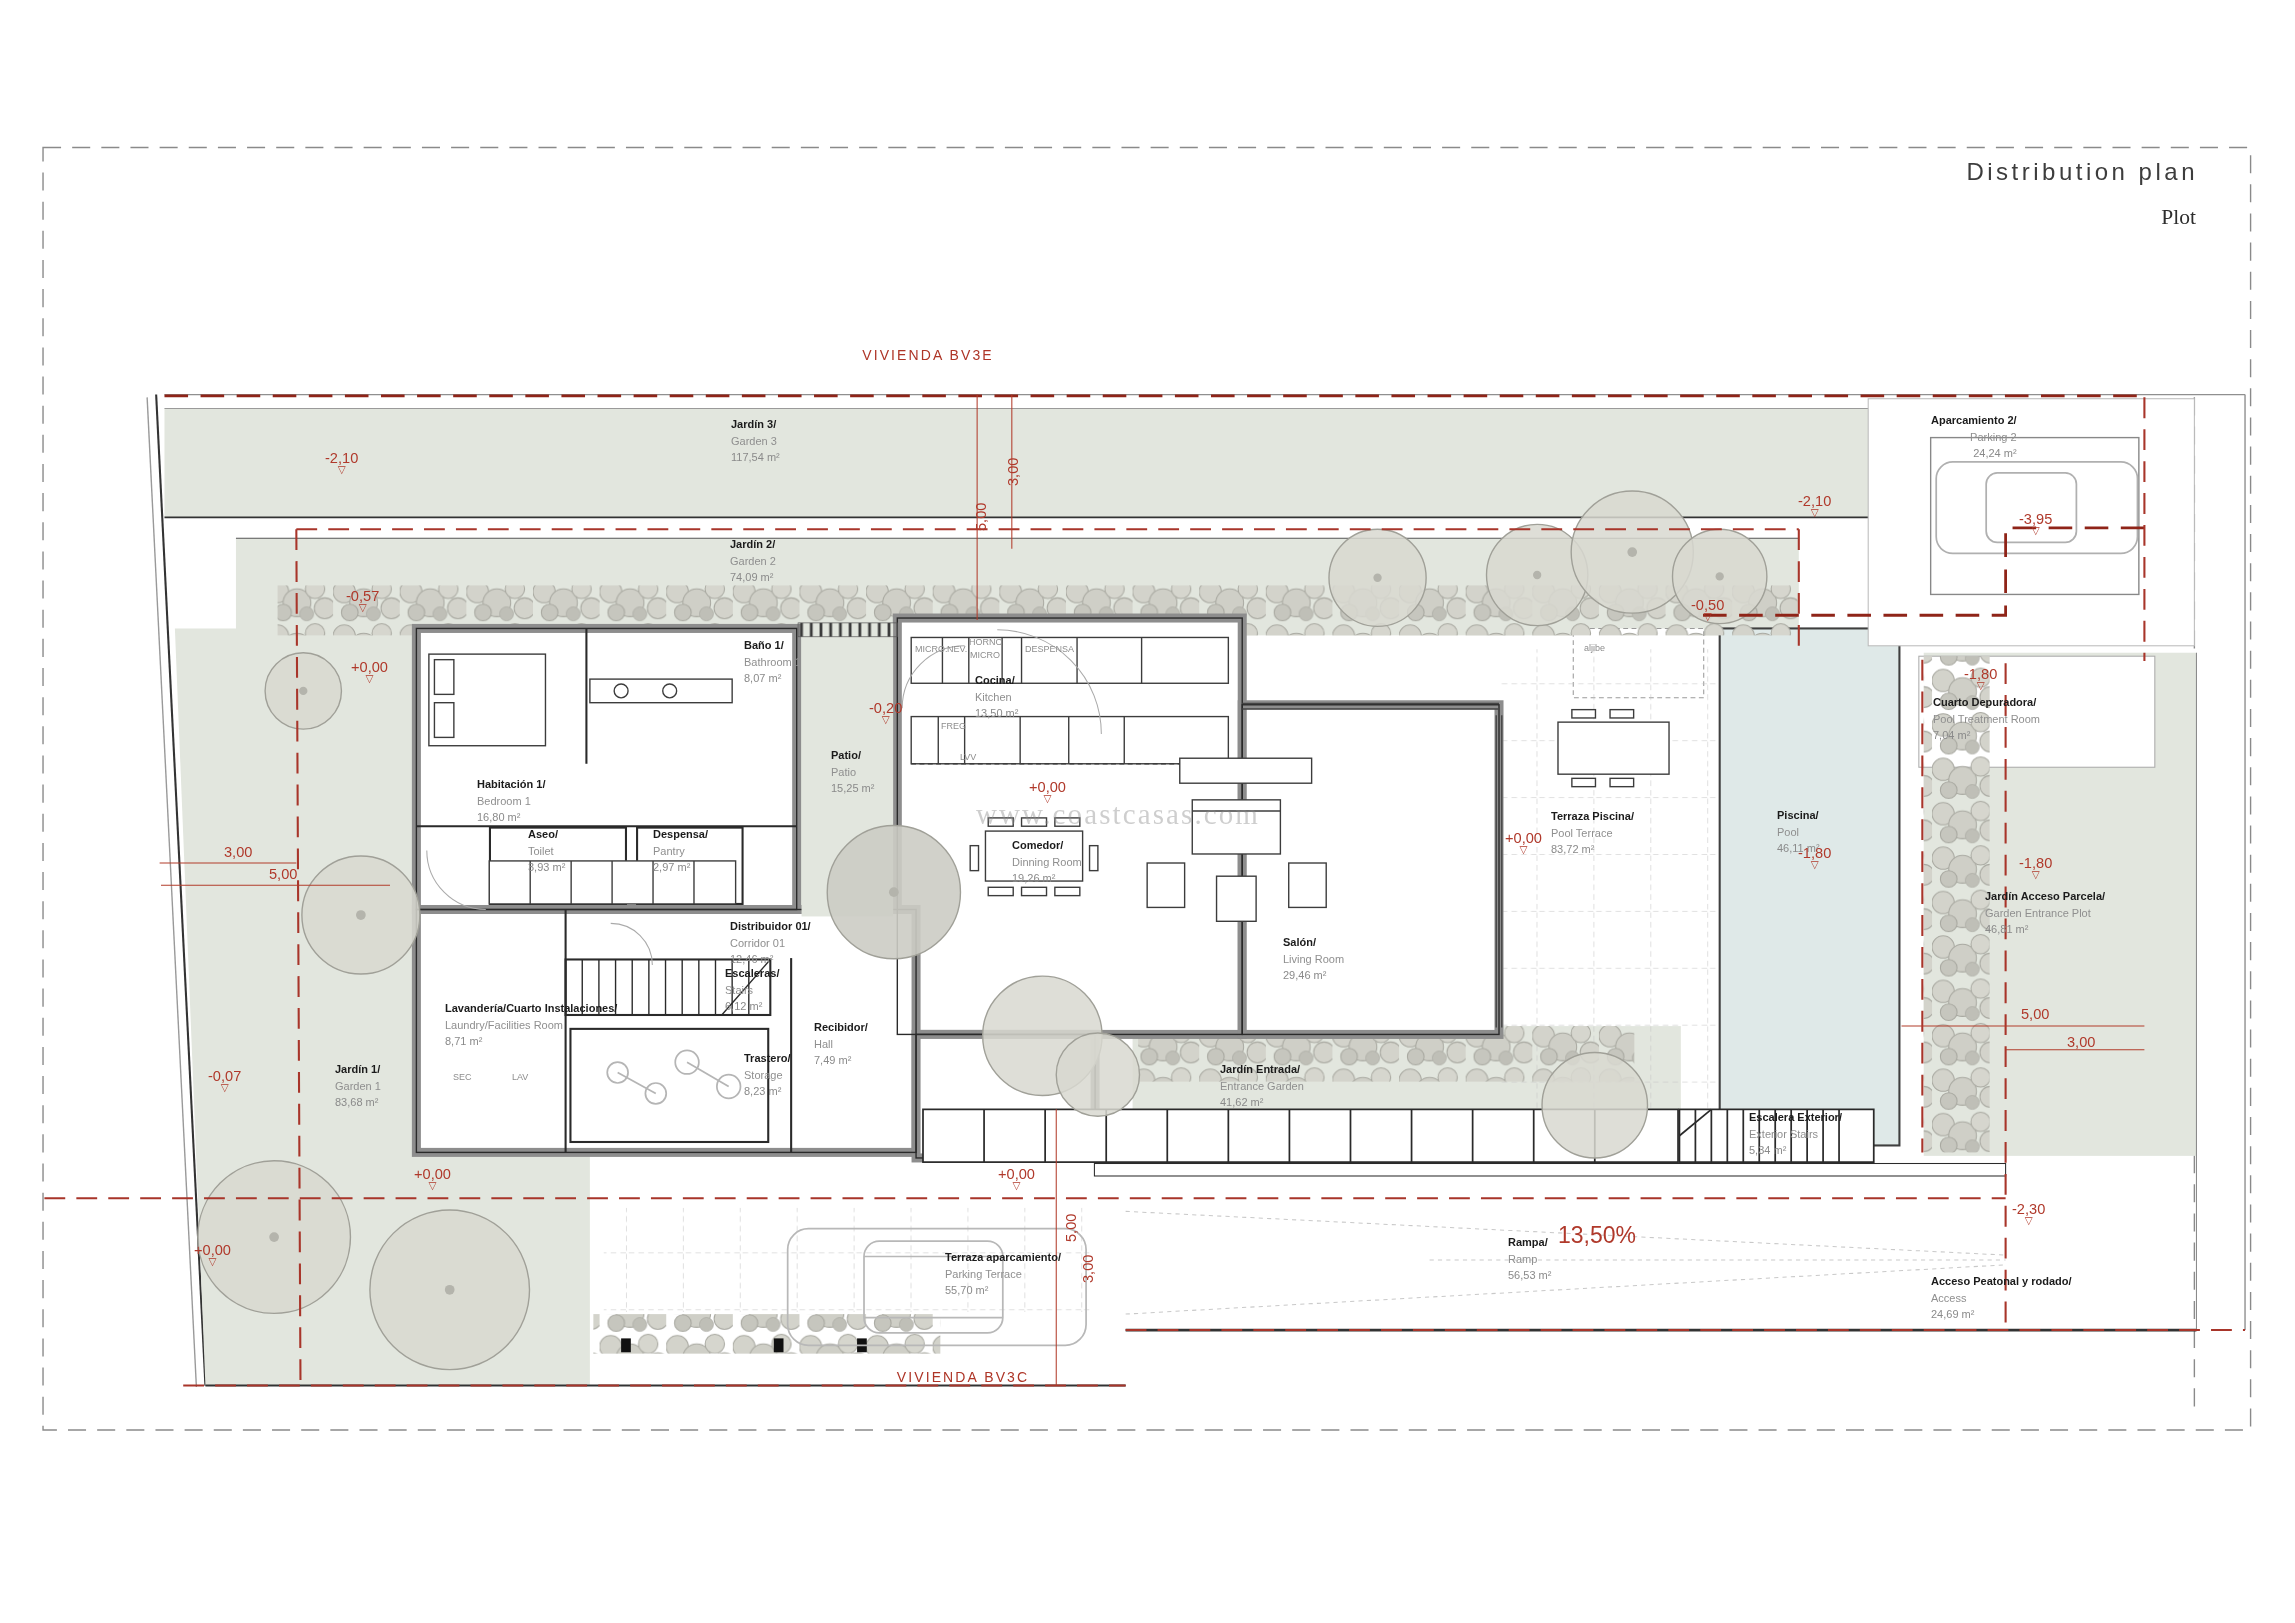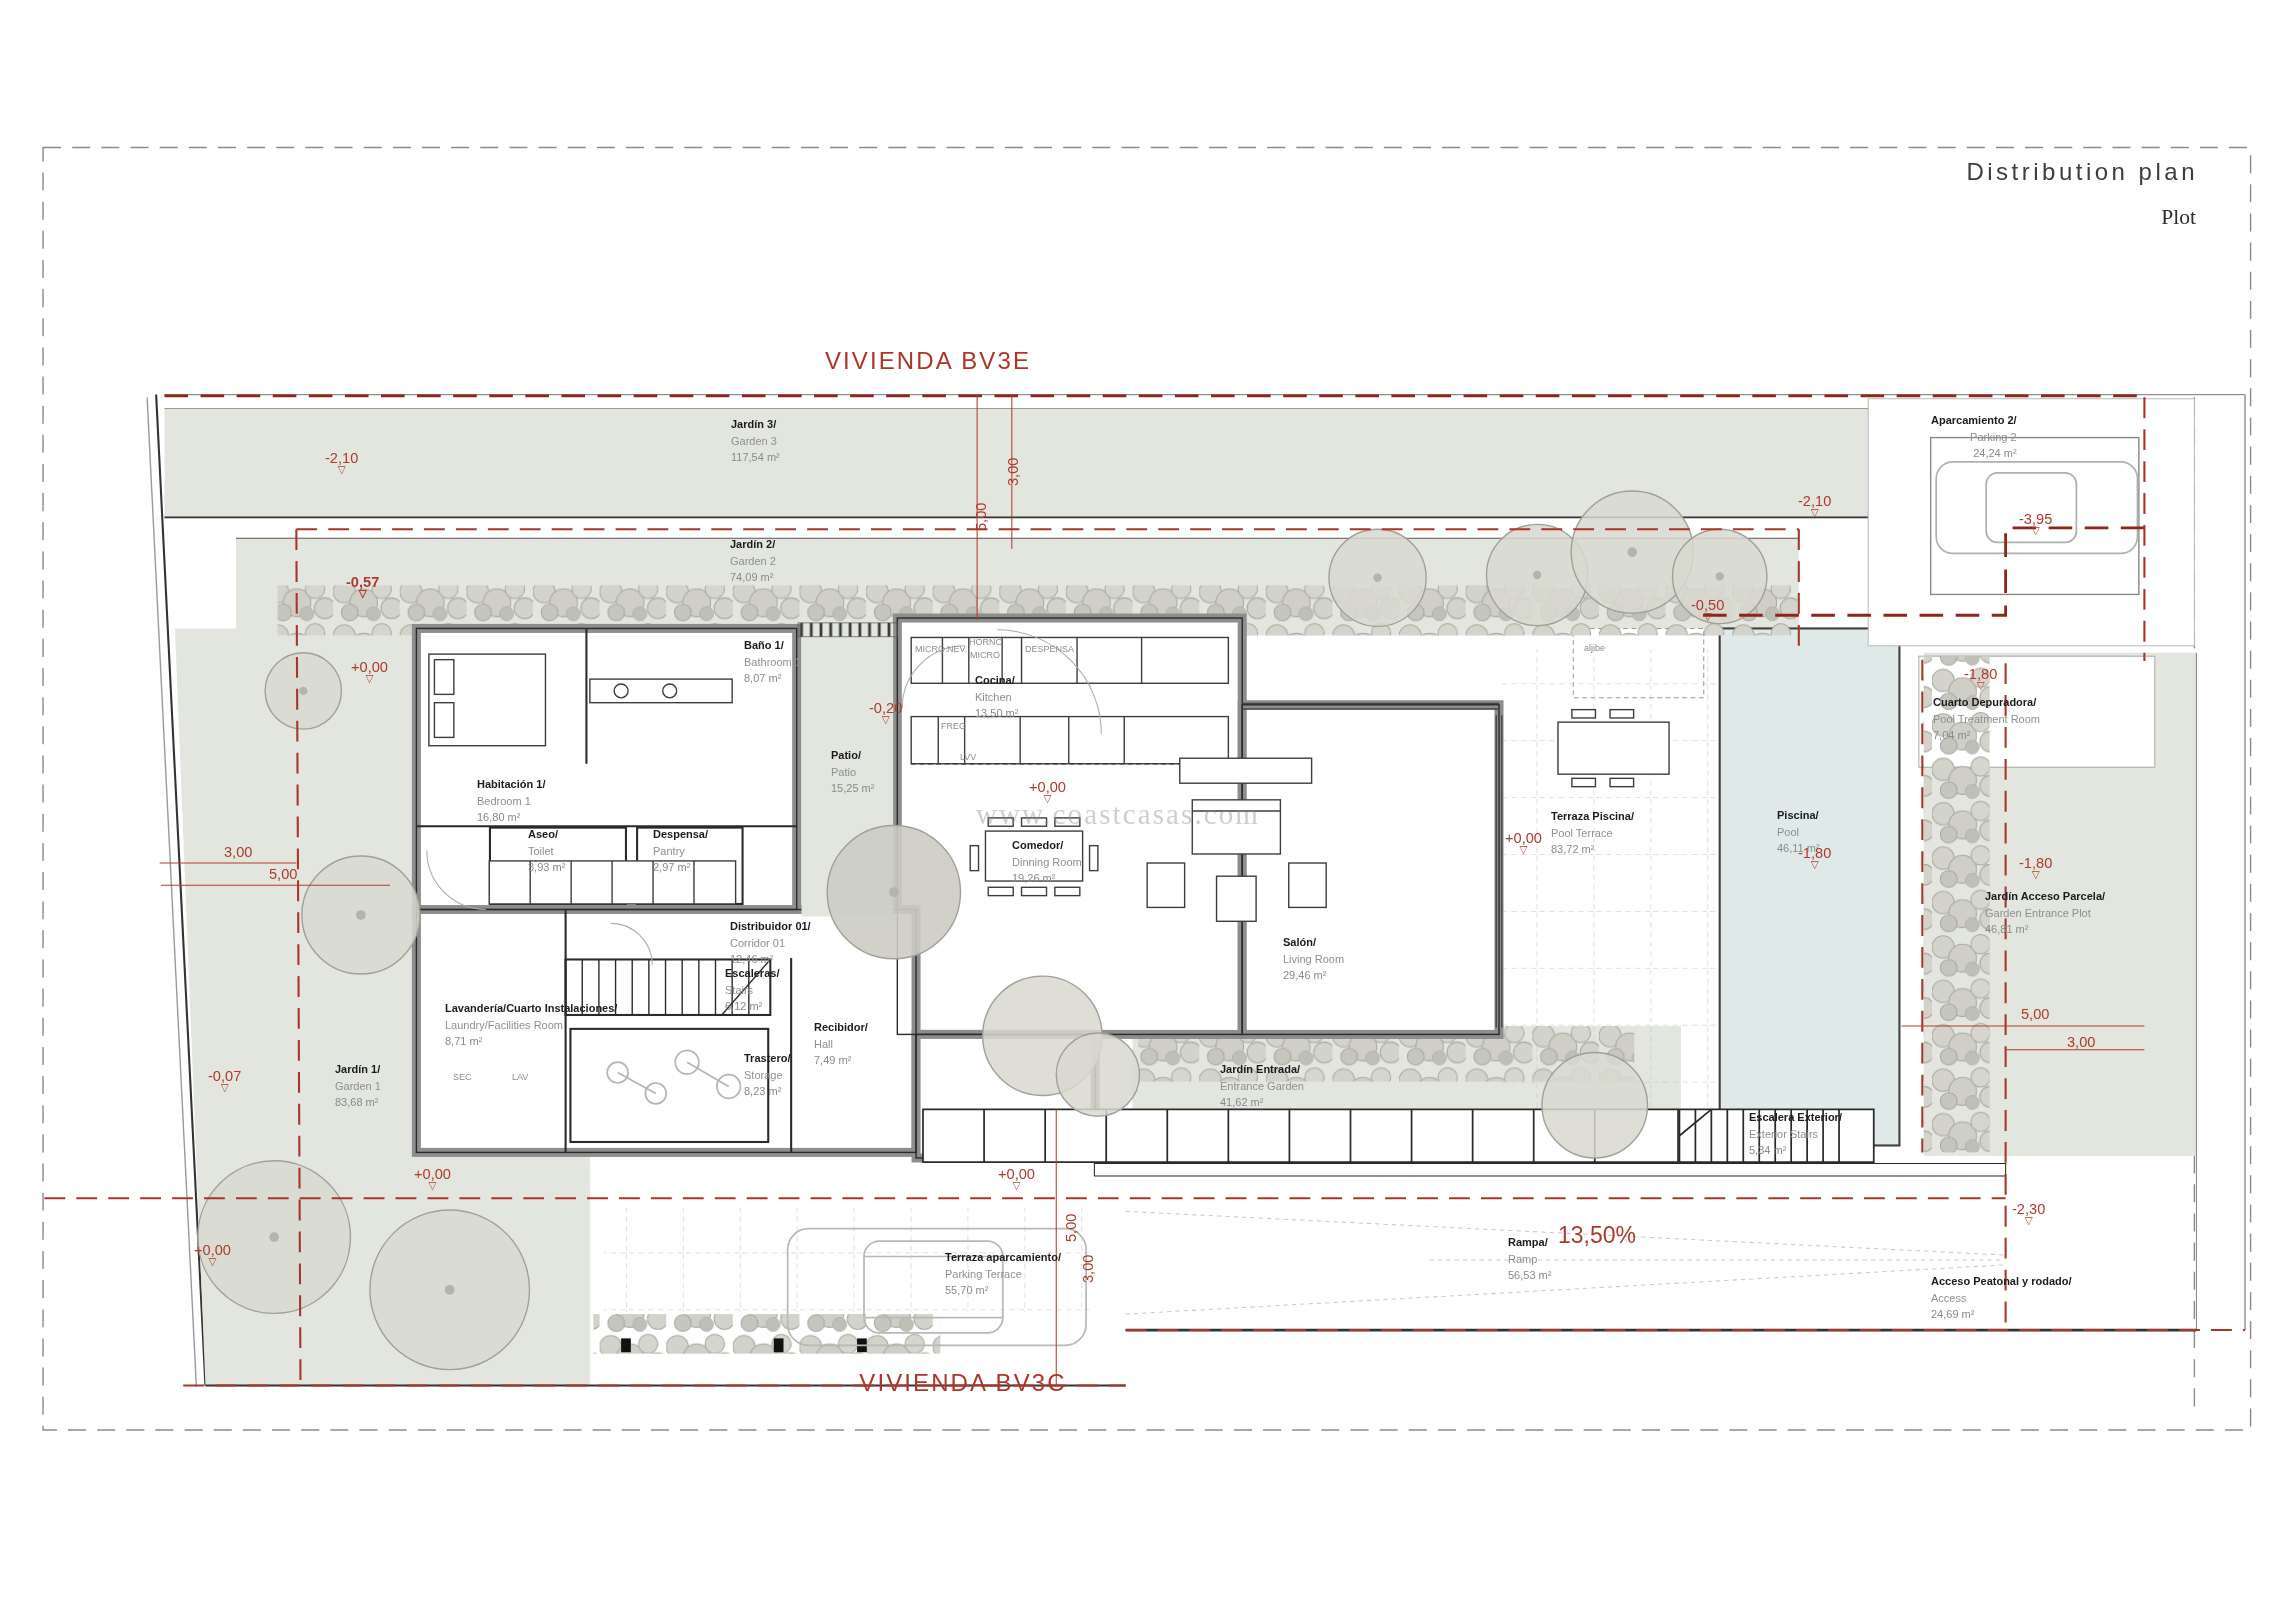--- a/index.html
+++ b/index.html
@@ -5,21 +5,21 @@
   html,body{margin:0;padding:0;background:#ffffff;}
   .canvas{position:relative;width:2295px;height:1624px;background:#fff;overflow:hidden;
           font-family:"Liberation Sans",sans-serif;}
   svg.plan{position:absolute;left:0;top:0;}
   #labels{position:absolute;left:0;top:0;width:100%;height:100%;}
   #labels > div{position:absolute;}
   .title-main{position:absolute;right:97px;top:158px;font-size:24px;font-weight:300;
               letter-spacing:3.5px;color:#3d3d3d;}
   .title-sub{position:absolute;right:99px;top:205px;font-family:"Liberation Serif",serif;
              font-size:21.5px;color:#2e2e2e;}
-  .vivienda{position:absolute;color:#ae3527;font-size:24px;letter-spacing:2.1px;transform:translateX(-50%);}
+  .vivienda{position:absolute;color:#ae3527;font-size:14px;letter-spacing:2.1px;transform:translateX(-50%);}
   .watermark{position:absolute;left:1118px;top:814px;transform:translate(-50%,-50%);
              font-family:"Liberation Serif",serif;font-size:29px;color:#8b8b8b;opacity:.42;
              letter-spacing:2.1px;white-space:nowrap;}
   .room{font-size:11px;line-height:1.5;white-space:nowrap;}
   .room .es{display:block;font-weight:bold;color:#1b1b1b;}
   .room .en{display:block;color:#8f8f8f;}
   .room .area{display:block;color:#8a8a8a;}
   .lvl{color:#b0392b;font-size:14.6px;text-align:center;white-space:nowrap;}
   .lvl .tri{font-size:10.4px;line-height:7px;color:#b0392b;}
   .dim{color:#b0392b;font-size:14.6px;white-space:nowrap;}
@@ -462,21 +462,21 @@
         <span class="en">Exterior Stairs</span>
         <span class="area">5,34 m²</span>
       </div>
       <div class="room" style="left: 1931px; top: 1273px;">
         <span class="es">Acceso Peatonal y rodado/</span>
         <span class="en">Access</span>
         <span class="area">24,69 m²</span>
       </div>
       <div class="lvl" style="left: 325px; top: 450px;"><span>-2,10</span><div class="tri">▽</div></div>
       <div class="lvl" style="left: 1798px; top: 493px;"><span>-2,10</span><div class="tri">▽</div></div>
-      <div class="lvl" style="left: 346px; top: 574px; font-weight: bold;"><span>-0,57</span><div class="tri">▽</div></div>
+      <div class="lvl" style="left: 346px; top: 588px;"><span>-0,57</span><div class="tri">▽</div></div>
       <div class="lvl" style="left: 351px; top: 659px;"><span>+0,00</span><div class="tri">▽</div></div>
       <div class="lvl" style="left: 869px; top: 700px;"><span>-0,20</span><div class="tri">▽</div></div>
       <div class="lvl" style="left: 1029px; top: 779px;"><span>+0,00</span><div class="tri">▽</div></div>
       <div class="lvl" style="left: 1505px; top: 830px;"><span>+0,00</span><div class="tri">▽</div></div>
       <div class="lvl" style="left: 1798px; top: 845px;"><span>-1,80</span><div class="tri">▽</div></div>
       <div class="lvl" style="left: 1964px; top: 666px;"><span>-1,80</span><div class="tri">▽</div></div>
       <div class="lvl" style="left: 2019px; top: 855px;"><span>-1,80</span><div class="tri">▽</div></div>
       <div class="lvl" style="left: 2019px; top: 511px;"><span>-3,95</span><div class="tri">▽</div></div>
       <div class="lvl" style="left: 1691px; top: 597px;"><span>-0,50</span><div class="tri">▽</div></div>
       <div class="lvl" style="left: 414px; top: 1166px;"><span>+0,00</span><div class="tri">▽</div></div>

